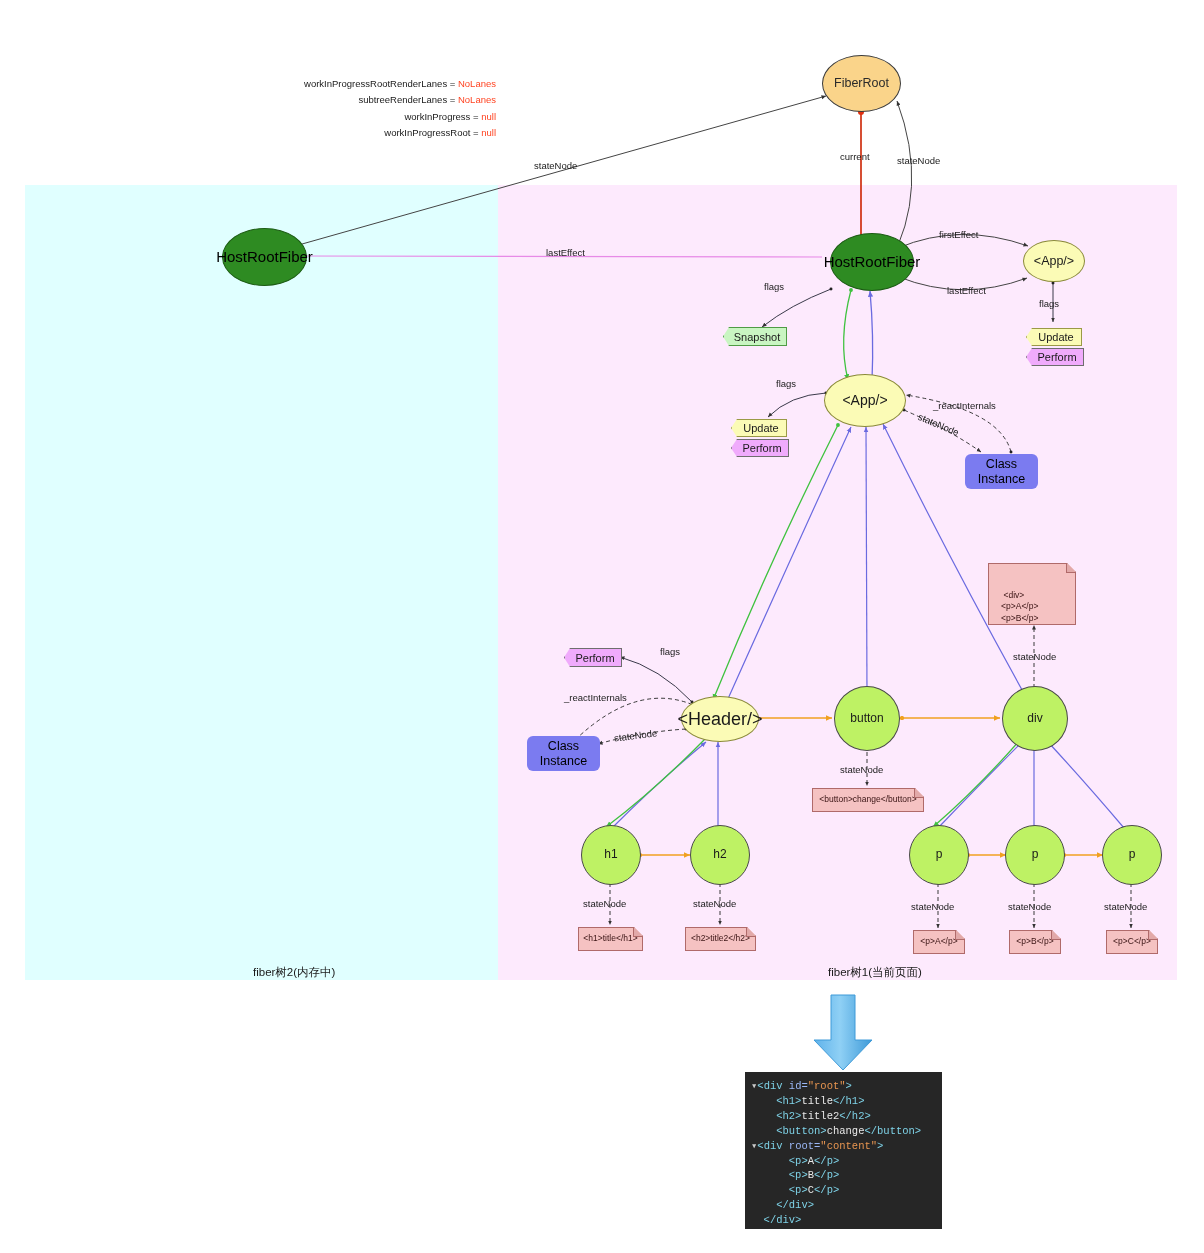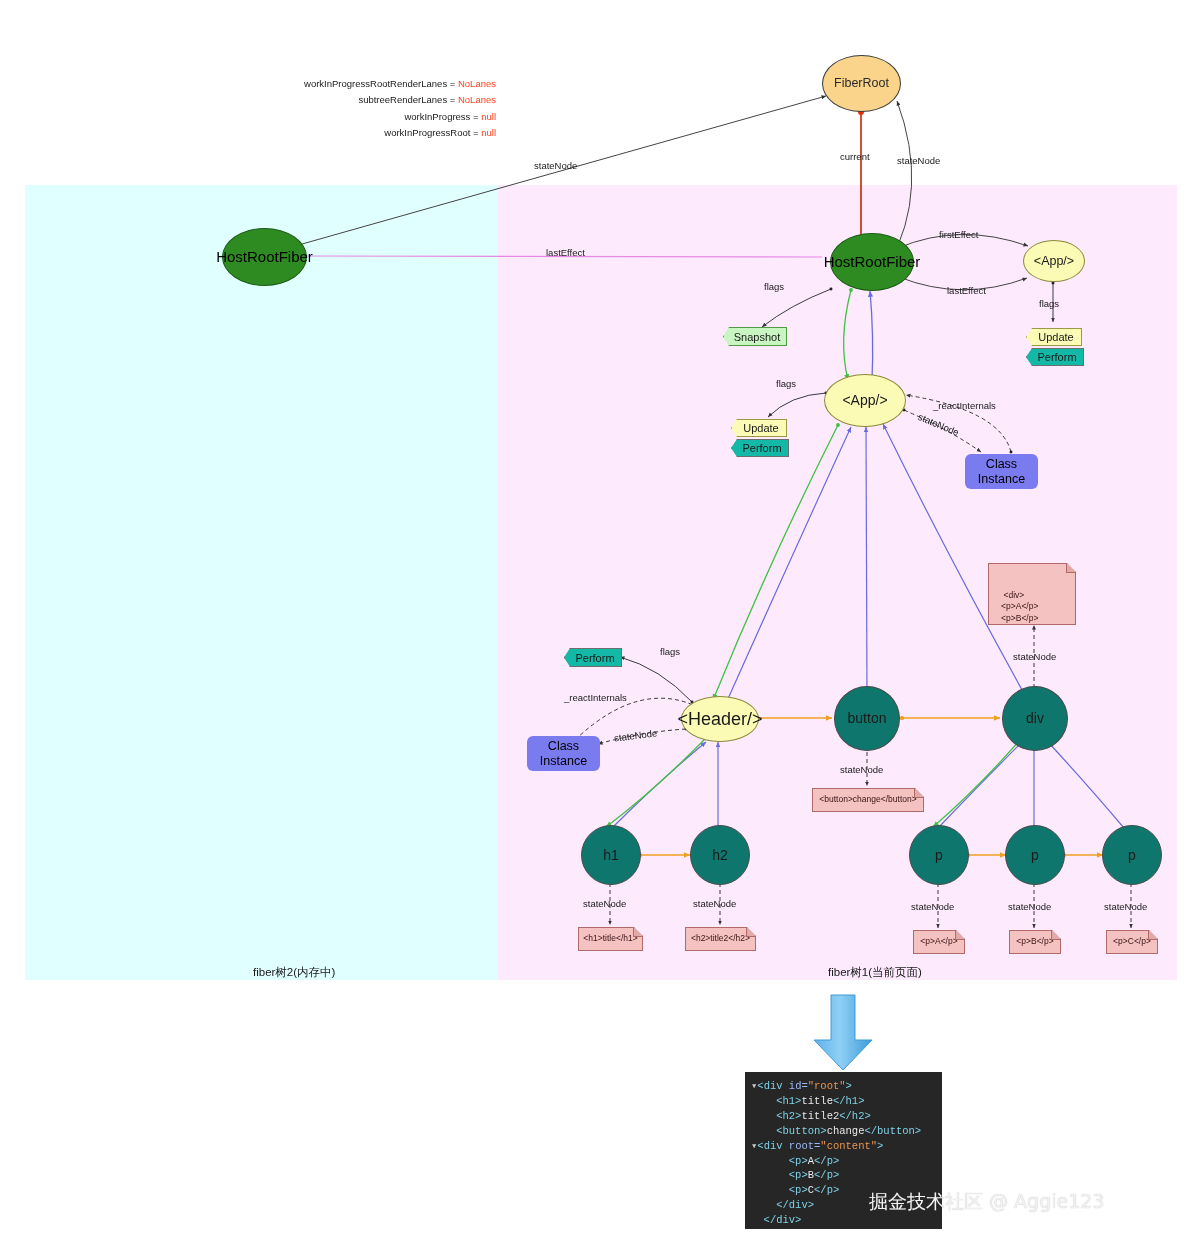--- a/index.html
+++ b/index.html
@@ -64,37 +64,37 @@
     font-size: 15px;
     border: 1px solid #1d5c15;
     margin-left: 11px;
   }
   .n-fiber-yellow {
     background: #fbfbb6; color: #1a1a1a;
     font-size: 14px;
     border: 1px solid #8a8a3a;
   }
   .n-host-white {
-    background: #0f766e; color: #1a1a1a;
-    font-size: 14px;
+    background: #bef264; color: #1a1a1a;
+    font-size: 12px;
     border: 1px solid #4a4a4a;
   }
 
   
   .flag-chip {
     position: absolute;
     display: flex; align-items: flex-end; justify-content: center;
     font-size: 11px;
     color: #1a1a1a;
     box-sizing: border-box;
     padding: 2px 6px 2px 10px;
     clip-path: polygon(6px 0, 100% 0, 100% 50%, 100% 100%, 6px 100%, 0 50%);
   }
   .chip-update  { background: #fbfbb6; border: 1px solid #9a9a46; }
-  .chip-perform { background: #14b8a6; border: 1px solid #6e6e6e; }
+  .chip-perform { background: #f0abfc; border: 1px solid #6e6e6e; }
   .chip-snapshot{ background: #c9f5c2; border: 1px solid #4f9b45; }
 
   
   .class-instance {
     position: absolute;
     display: flex; flex-direction: column;
     align-items: center; justify-content: center;
     background: #7b7bf0; color: #000000;
     border-radius: 6px;
     font-size: 12.5px;
@@ -444,15 +444,14 @@
       <div class="ln"><span>    </span><span class="tok-tag">&lt;h2&gt;</span><span class="tok-text">title2</span><span class="tok-tag">&lt;/h2&gt;</span></div>
       <div class="ln"><span>    </span><span class="tok-tag">&lt;button&gt;</span><span class="tok-text">change</span><span class="tok-tag">&lt;/button&gt;</span></div>
       <div class="ln"><span></span><span class="tok-tri">▾</span><span class="tok-tag">&lt;div </span><span class="tok-attr">root=</span><span class="tok-val">"content"</span><span class="tok-tag">&gt;</span></div>
       <div class="ln"><span>      </span><span class="tok-tag">&lt;p&gt;</span><span class="tok-text">A</span><span class="tok-tag">&lt;/p&gt;</span></div>
       <div class="ln"><span>      </span><span class="tok-tag">&lt;p&gt;</span><span class="tok-text">B</span><span class="tok-tag">&lt;/p&gt;</span></div>
       <div class="ln"><span>      </span><span class="tok-tag">&lt;p&gt;</span><span class="tok-text">C</span><span class="tok-tag">&lt;/p&gt;</span></div>
       <div class="ln"><span>    </span><span class="tok-tag">&lt;/div&gt;</span></div>
       <div class="ln"><span>  </span><span class="tok-tag">&lt;/div&gt;</span></div>
     </div>
 
-  <div id="watermark">掘金技术社区 @ Aggie123</div>
 
 </div>
 
 </body></html>

